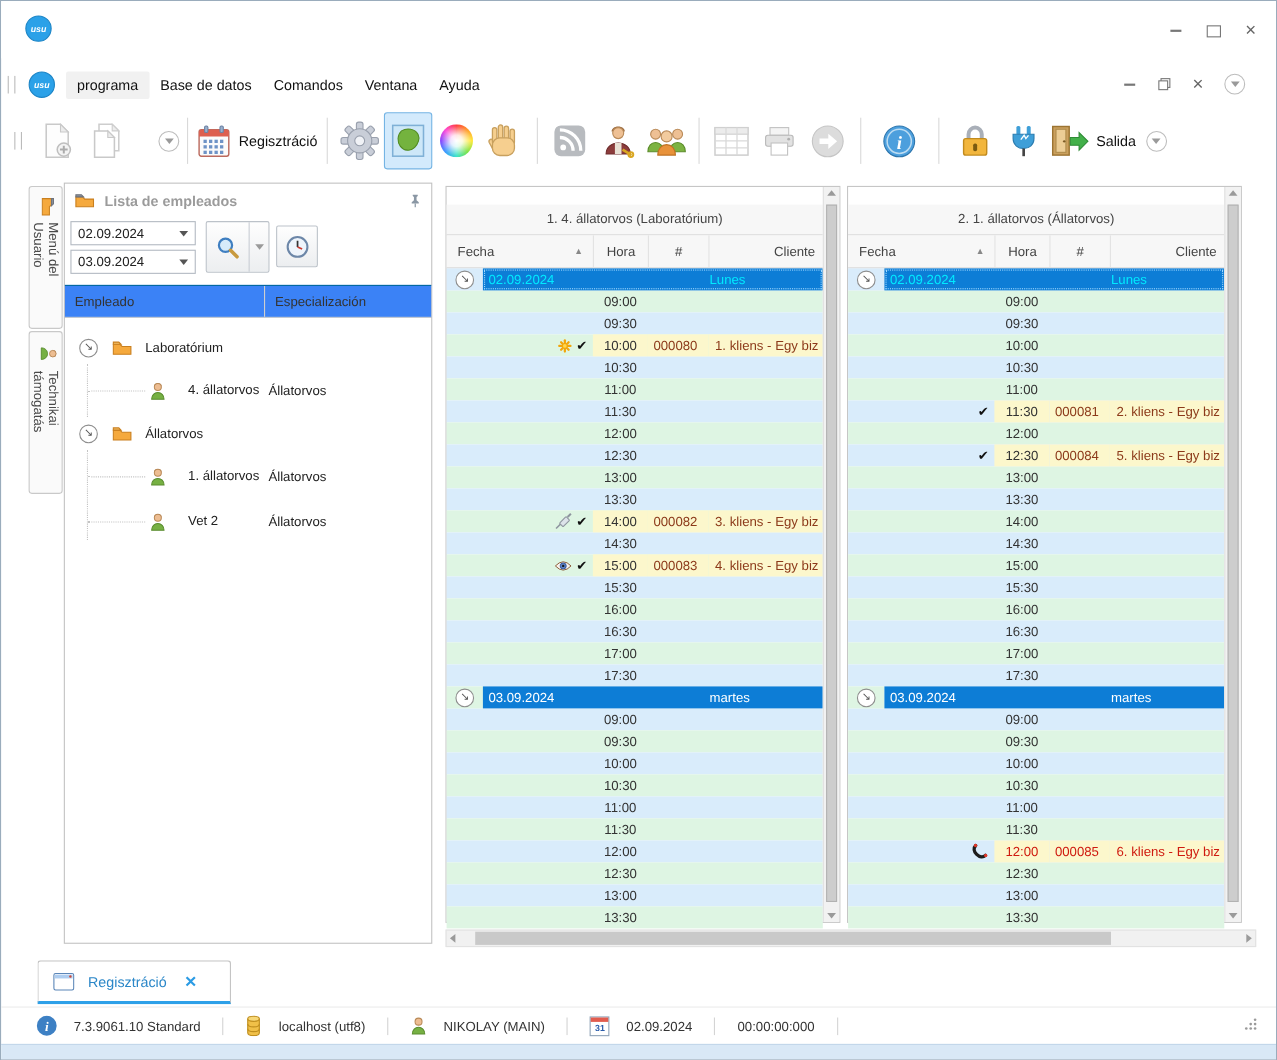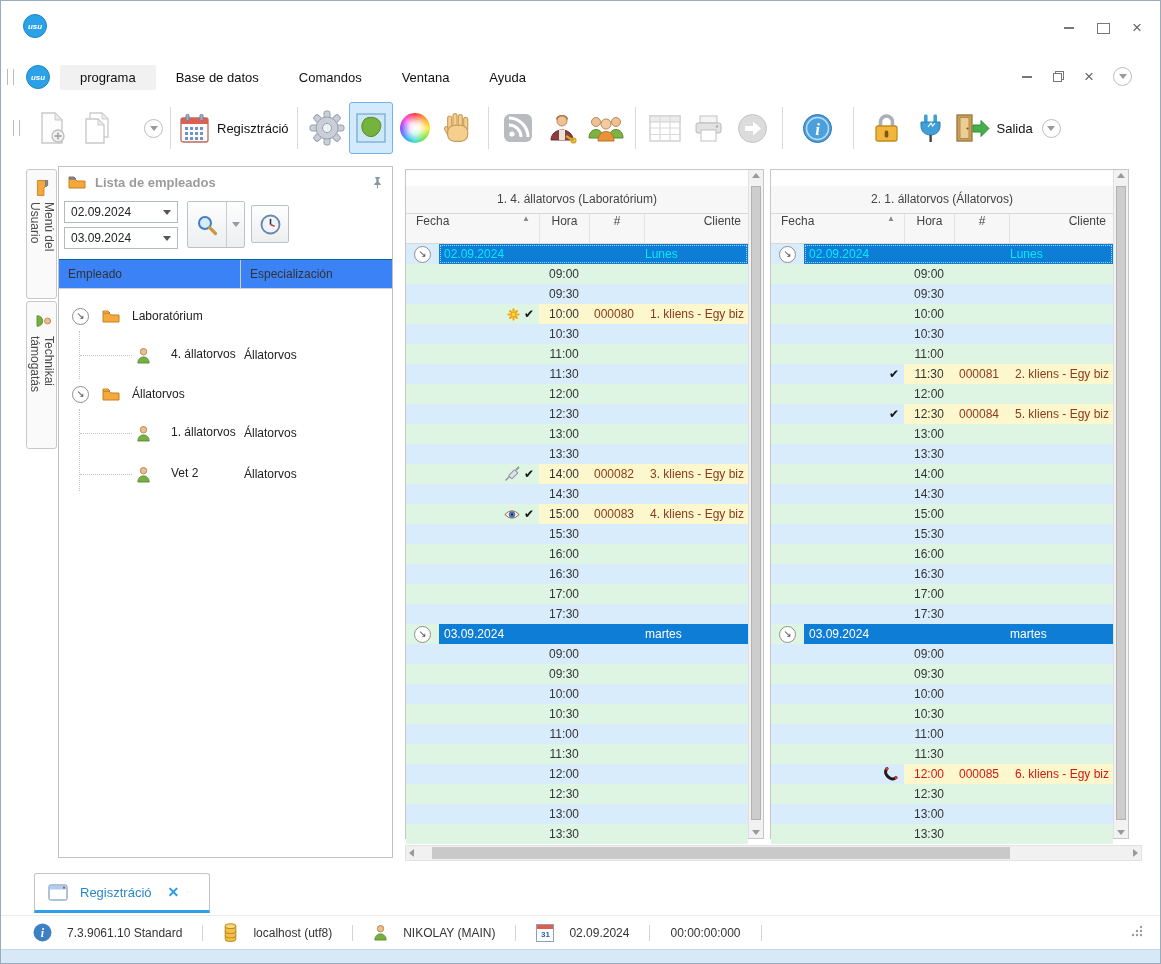--- a/index.html
+++ b/index.html
@@ -14,21 +14,21 @@
   .wc{display:flex;align-items:center;justify-content:center;width:14px;height:14px;color:#666;}
   .wc-min i{display:block;width:10px;height:2px;background:#777;}
   .wc-max i{display:block;width:11px;height:9px;border:1.5px solid #777;}
   .wc-close{font-size:17px;line-height:14px;color:#666;}
 
   
   .menubar{position:absolute;left:0;top:58px;right:0;height:36px;display:flex;align-items:center;}
   .grip-v{width:5px;height:16px;margin-left:6px;border-left:1px solid #bbb;border-right:1px solid #bbb;}
   .mb-logo{position:static;margin-left:12px;flex:0 0 auto;}
   .menu-items{display:flex;margin-left:10px;align-items:center;}
-  .mi{padding:5px 20px;font-size:13px;color:#111;border-radius:2px;}
+  .mi{padding:5px 10px;font-size:13px;color:#111;border-radius:2px;}
   .mi.hl{background:#f1f1f1;}
   .mdi-controls{position:absolute;right:28px;top:8px;display:flex;gap:17px;align-items:center;}
   .circ-chev{width:17px;height:17px;border:1px solid #bdbdbd;border-radius:50%;display:flex;align-items:center;justify-content:center;}
   .tri-dn{width:0;height:0;border-left:4px solid transparent;border-right:4px solid transparent;border-top:5px solid #9a9a9a;}
   .tri-up{width:0;height:0;border-left:4px solid transparent;border-right:4px solid transparent;border-bottom:5px solid #9a9a9a;}
   .tri-lf{width:0;height:0;border-top:4px solid transparent;border-bottom:4px solid transparent;border-right:5px solid #9a9a9a;}
   .tri-rt{width:0;height:0;border-top:4px solid transparent;border-bottom:4px solid transparent;border-left:5px solid #9a9a9a;}
 
   
   .toolbar{position:absolute;left:0;top:96px;right:0;height:62px;display:flex;align-items:center;padding-left:6px;}
@@ -66,21 +66,21 @@
   .t-person::before{content:"";position:absolute;left:0;top:50%;width:52px;border-top:1px dotted #c3c3c3;}
   .t-name{margin-left:20px;width:74px;line-height:1.3;}
   .t-spec{position:absolute;left:164px;top:50%;transform:translateY(-50%);}
   .circ-arr{width:15px;height:15px;border:1px solid #8e8e8e;border-radius:50%;color:#555;font-size:10px;line-height:14px;text-align:center;display:inline-block;background:#fff;flex:0 0 auto;}
 
   
   .sched{position:absolute;top:168px;width:359px;height:670px;border:1px solid #c6c6c6;background:#fff;box-sizing:border-box;font-size:12px;}
   .sched-content{position:absolute;left:0;top:16px;width:342px;}
   .sched-caption{height:27px;line-height:27px;text-align:center;color:#444;background:#f7f7f7;border-bottom:1px solid #d8d8d8;}
   .sched-head{display:flex;height:29px;background:#f7f7f7;border-bottom:1px solid #d8d8d8;color:#444;align-items:stretch;}
-  .sched-head>div{display:flex;align-items:flex-start;box-sizing:border-box;}
+  .sched-head>div{display:flex;align-items:center;box-sizing:border-box;}
   .sh-fec{width:133px;padding-left:10px;position:relative;}
   .sh-fec .sort{position:absolute;right:9px;font-size:8px;color:#888;}
   .sh-hor{width:50px;justify-content:center;border-left:1px solid #e3e3e3;}
   .sh-num{width:55px;justify-content:center;border-left:1px solid #e3e3e3;}
   .sh-cli{width:104px;justify-content:flex-end;padding-right:7px;border-left:1px solid #e3e3e3;}
   .srow{display:flex;height:20px;line-height:20px;}
   .st-blue{background:#d9ecfb;}
   .st-green{background:#def5e3;}
   .c-fec{width:133px;display:flex;align-items:center;justify-content:flex-end;gap:4px;padding-right:5px;box-sizing:border-box;}
   .c-hor{width:50px;text-align:center;color:#333;}

